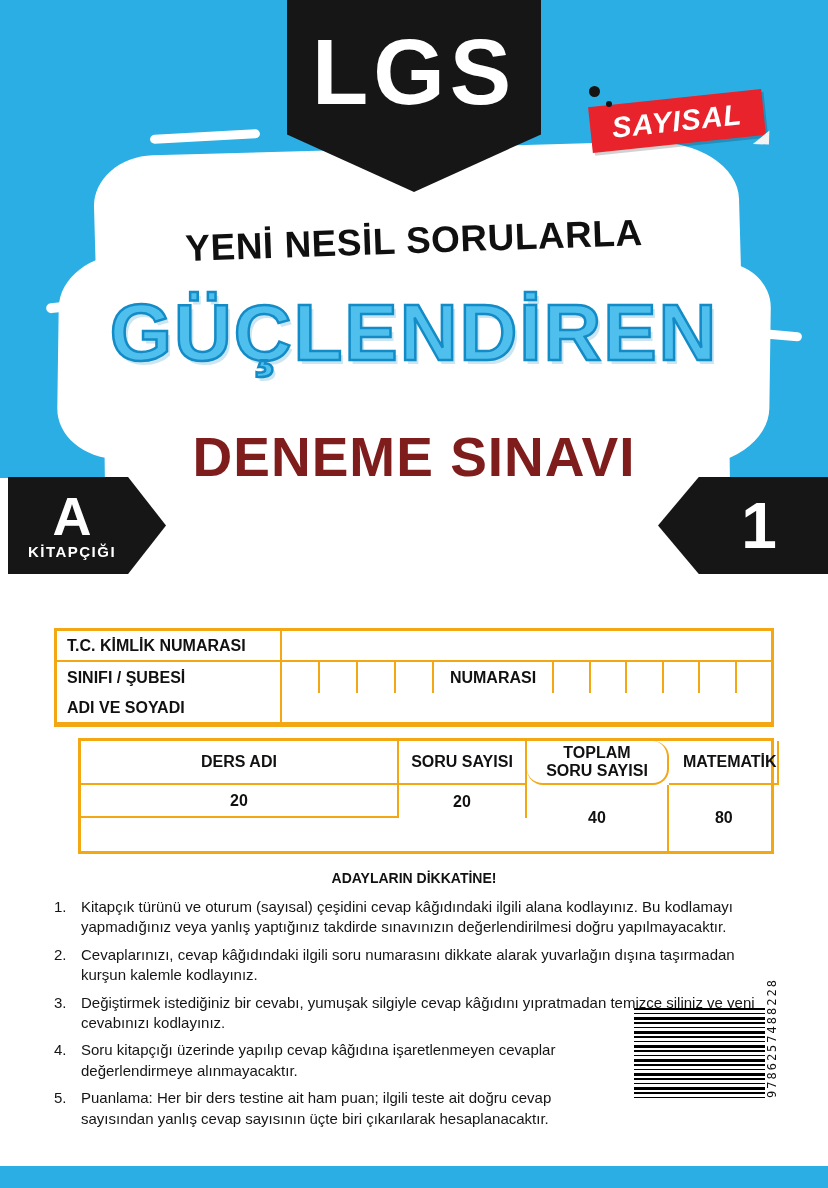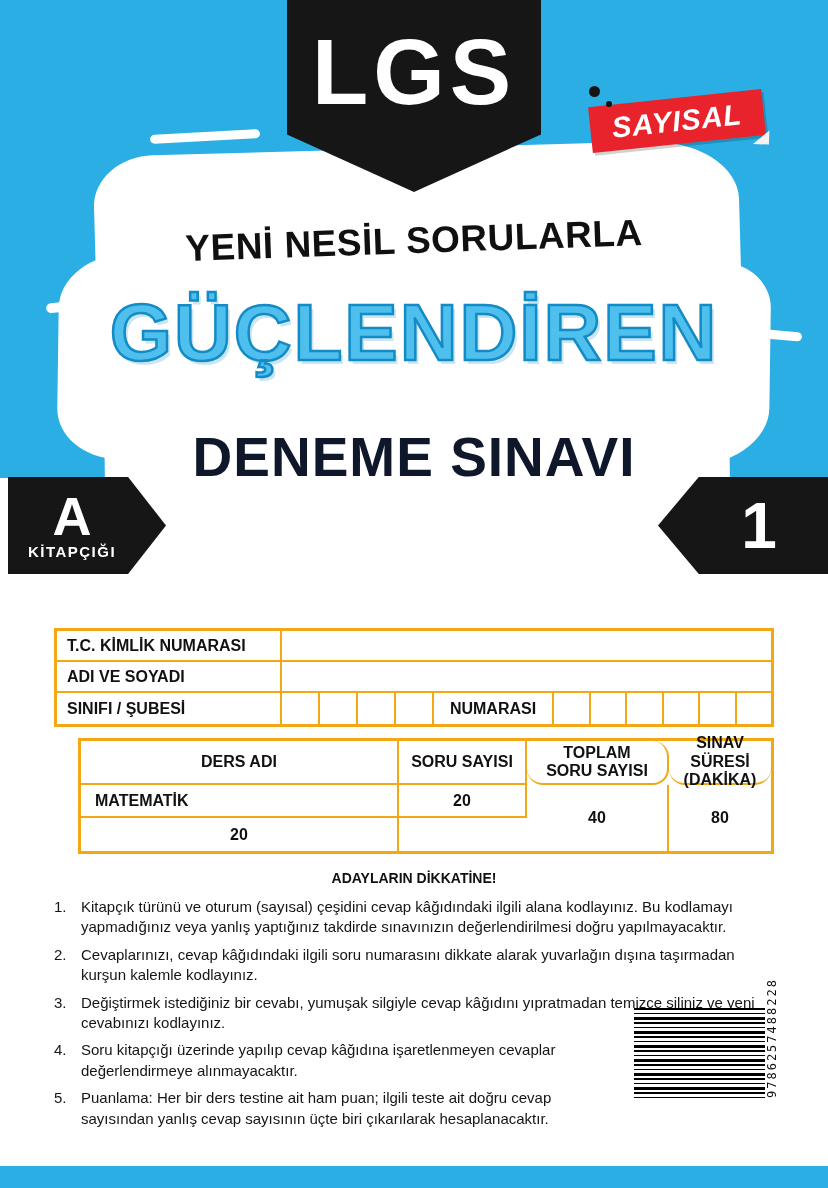--- a/index.html
+++ b/index.html
@@ -37,21 +37,21 @@
   .badge-dot { position:absolute; background:#141414; border-radius:50%; z-index:4; }
   .dot1 { width:11px; height:11px; right:228px; top:86px; }
   .dot2 { width:6px;  height:6px;  right:216px; top:101px; }
 
   .tagline { position:absolute; left:0; right:0; top:220px; text-align:center; z-index:2;
     font-size:37px; font-weight:bold; color:#101010; letter-spacing:0.5px; transform:rotate(-2deg); }
   .title { position:absolute; left:0; right:0; top:287px; text-align:center; z-index:2;
     font-size:80px; font-weight:bold; color:#4FC0EE; letter-spacing:2px;
     -webkit-text-stroke:2.5px #128BC6; text-shadow:3px 4px 0 rgba(18,139,198,0.22); }
   .subtitle { position:absolute; left:0; right:0; top:425px; text-align:center; z-index:2;
-    font-size:55px; font-weight:bold; color:#0f172a; letter-spacing:1px; }
+    font-size:55px; font-weight:bold; color:#7f1d1d; letter-spacing:1px; }
 
   .booklet-a { position:absolute; left:8px; top:477px; width:158px; height:97px; background:#161616;
     clip-path:polygon(0 0,76% 0,100% 50%,76% 100%,0 100%); z-index:3; color:#fff;
     display:flex; flex-direction:column; align-items:center; justify-content:center; padding-right:30px; }
   .booklet-a .letter { font-size:54px; font-weight:bold; line-height:0.95; }
   .booklet-a .label  { font-size:15px; font-weight:bold; letter-spacing:1.5px; }
   .exam-num { position:absolute; right:0; top:477px; width:170px; height:97px; background:#161616;
     clip-path:polygon(24% 0,100% 0,100% 100%,24% 100%,0 50%); z-index:3; color:#fff;
     display:flex; align-items:center; justify-content:center; padding-left:32px; }
   .exam-num .num { font-size:64px; font-weight:bold; }
@@ -141,47 +141,45 @@
     </div>
   </div>
 
   <div class="content">
 
     <div class="form-table">
       <div class="form-row">
         <div class="f-label">T.C. KİMLİK NUMARASI</div>
         <div class="f-fill"></div>
       </div>
+      <div class="form-row last">
+        <div class="f-label">SINIFI / ŞUBESİ</div>
+        <div class="f-cell"></div>
+        <div class="f-cell"></div>
+        <div class="f-cell"></div>
+        <div class="f-cell"></div>
+        <div class="f-numlabel">NUMARASI</div>
+        <div class="f-cell grow"></div>
+        <div class="f-cell grow"></div>
+        <div class="f-cell grow"></div>
+        <div class="f-cell grow"></div>
+        <div class="f-cell grow"></div>
+        <div class="f-cell grow nob"></div>
+      </div>
       <div class="form-row">
         <div class="f-label">ADI VE SOYADI</div>
         <div class="f-fill"></div>
-      </div>
-      <div class="form-row last">
-        <div class="f-label">SINIFI / ŞUBESİ</div>
-        <div class="f-cell"></div>
-        <div class="f-cell"></div>
-        <div class="f-cell"></div>
-        <div class="f-cell"></div>
-        <div class="f-numlabel">NUMARASI</div>
-        <div class="f-cell grow"></div>
-        <div class="f-cell grow"></div>
-        <div class="f-cell grow"></div>
-        <div class="f-cell grow"></div>
-        <div class="f-cell grow"></div>
-        <div class="f-cell grow nob"></div>
       </div>
     </div>
 
     <div class="exam-table">
       <div class="cell th">DERS ADI</div>
       <div class="cell th">SORU SAYISI</div>
       <div class="cell th pre">TOPLAM
 SORU SAYISI</div>
-      <div class="cell th pre last-col">SINAV SÜRESİ
-(DAKİKA)</div>
 
       <div class="cell td left">MATEMATİK</div>
       <div class="cell td">20</div>
       <div class="cell td merged m-toplam">40</div>
       <div class="cell td merged last-col m-sure">80</div>
 
       <div class="cell td last-row">20</div>
     </div>
 
     <div class="notice-title">ADAYLARIN DİKKATİNE!</div>

